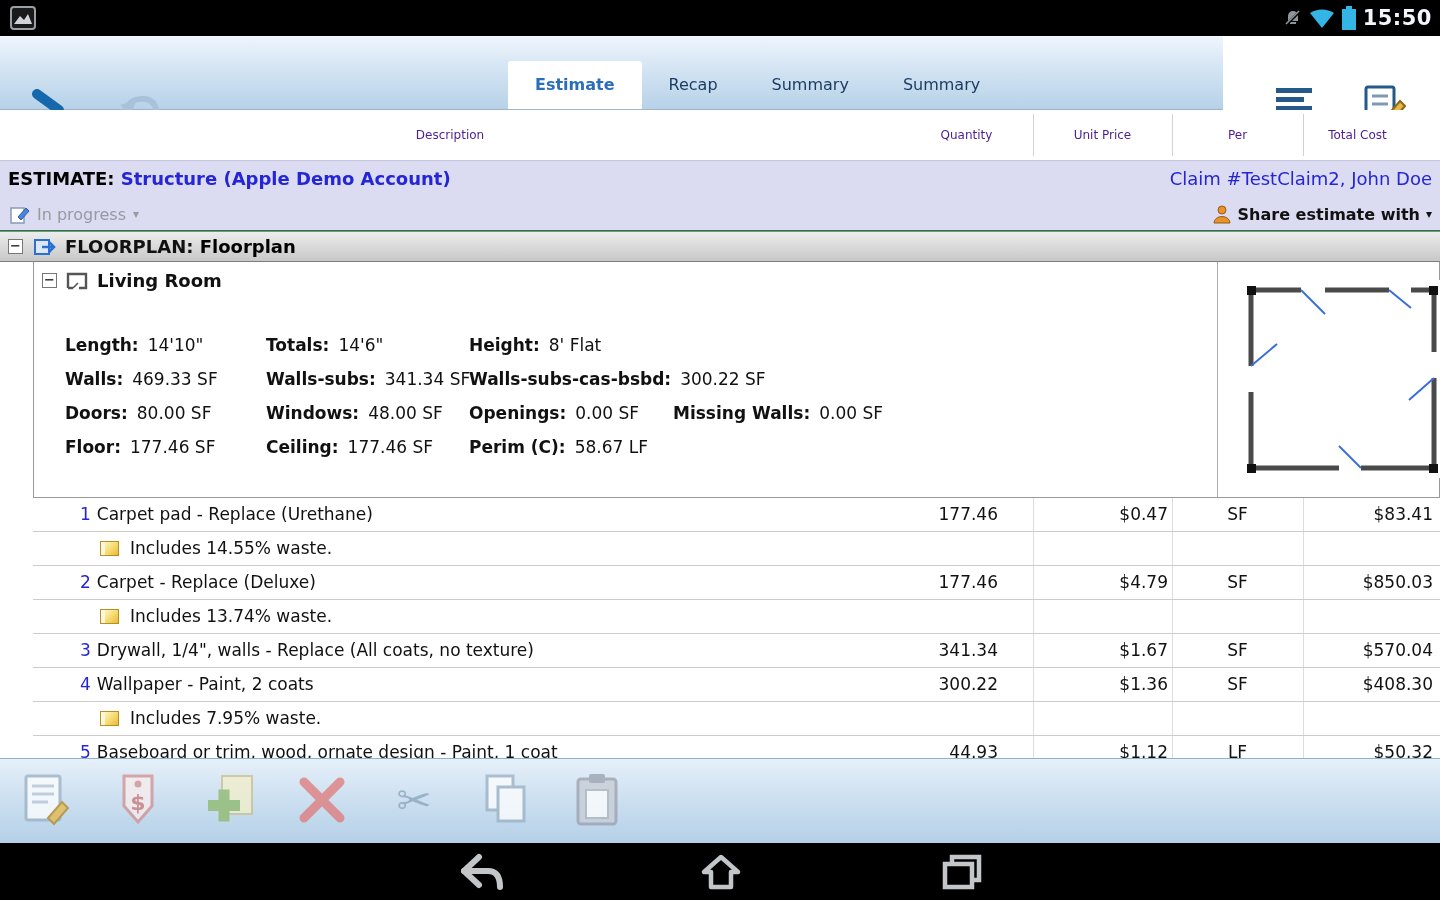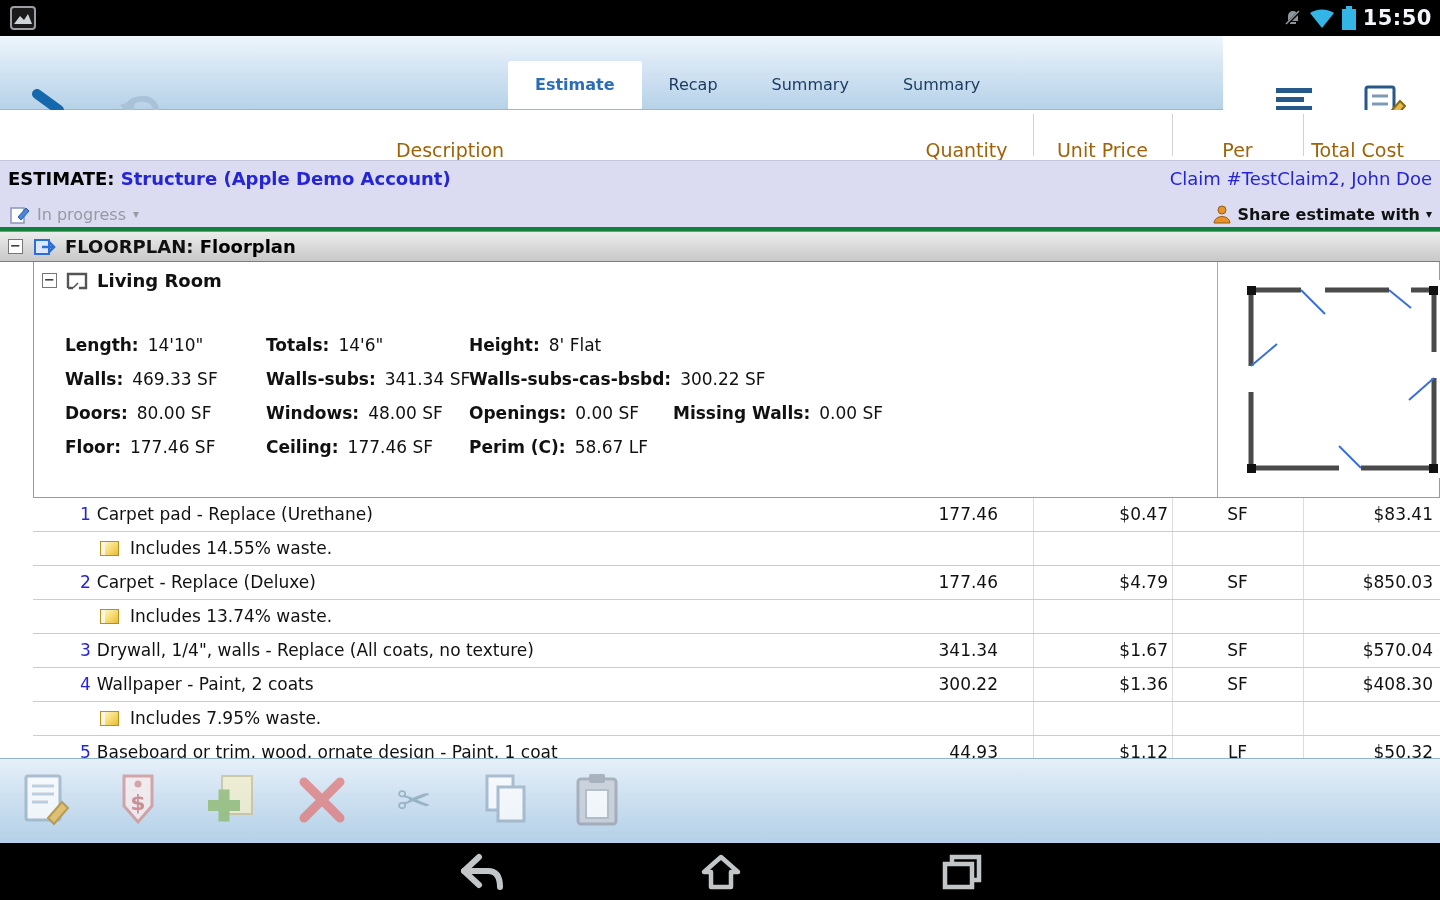--- a/index.html
+++ b/index.html
@@ -20,35 +20,35 @@
     border-top:1px solid #f4f9fd; border-bottom:1px solid #9fb6ca; }
   .tb-fwd { position:absolute; left:30px; top:52px; cursor:pointer; }
   .tb-undo { position:absolute; left:118px; top:56px; cursor:pointer; }
   .tab-bar { position:absolute; left:508px; bottom:0; height:48px; display:flex; }
   .tab { padding:0 27px; line-height:48px; font-size:16px; color:#1a3a5f; cursor:pointer; }
   .tab.active { background:#fff; color:#2a6db8; font-weight:bold; border-radius:3px 3px 0 0; }
   .tb-sort { position:absolute; left:1274px; top:50px; cursor:pointer; }
   .tb-edit { position:absolute; left:1362px; top:46px; cursor:pointer; }
   
   .col-headers { position:absolute; top:110px; left:0; width:1440px; height:50px; background:#fff; }
-  .ch { position:absolute; top:0; line-height:50px; font-size:19px; color:#a16207; text-align:center;margin-top:15px; }
+  .ch { position:absolute; top:0; line-height:50px; font-size:12px; color:#4c1d95; text-align:center; }
   .ch-desc  { left:300px;  width:300px; }
   .ch-qty   { left:900px;  width:133px; }
   .ch-unit  { left:1033px; width:139px; }
   .ch-per   { left:1172px; width:131px; }
   .ch-total { left:1303px; width:109px; }
   .ch-sep { position:absolute; top:4px; height:42px; width:1px; background:#d2d2d2; }
   
   .estimate-bar { position:absolute; top:160px; left:0; width:1440px; height:37px; background:#dbdbf1;
     border-top:1px solid #c5c5e0; font-size:18px; line-height:36px; }
   .est-left { position:absolute; left:8px; font-weight:bold; color:#000; white-space:nowrap; }
   .est-name { color:#2525d8; }
   .est-claim { position:absolute; right:8px; color:#2525d8; font-weight:500; }
   .progress-row { position:absolute; top:197px; left:0; width:1440px; height:34px; background:#dbdbf1;
-    border-bottom:4px solid #15803d; font-size:16px; line-height:33px; }
+    border-bottom:1px solid #15803d; font-size:16px; line-height:33px; }
   .pr-left { position:absolute; left:10px; display:flex; align-items:center; gap:7px; height:34px; color:#979aa0; cursor:pointer; }
   .pr-right { position:absolute; right:8px; display:flex; align-items:center; gap:6px; height:34px; color:#111; font-weight:600; cursor:pointer; }
   .caret { font-size:12px; }
   
   .floorplan-bar { position:absolute; top:231px; left:0; width:1440px; height:31px;
     background:linear-gradient(180deg,#ececec,#c8c8c8); border-top:1px solid #8c8c8c; border-bottom:1px solid #7d7d7d;
     display:flex; align-items:center; font-size:18px; font-weight:bold; }
   .expander { width:15px; height:15px; background:#fff; border:1px solid #777; color:#333;
     font-size:13px; line-height:12px; text-align:center; cursor:pointer; flex:none; }
   .fp-exp { margin-left:8px; }

